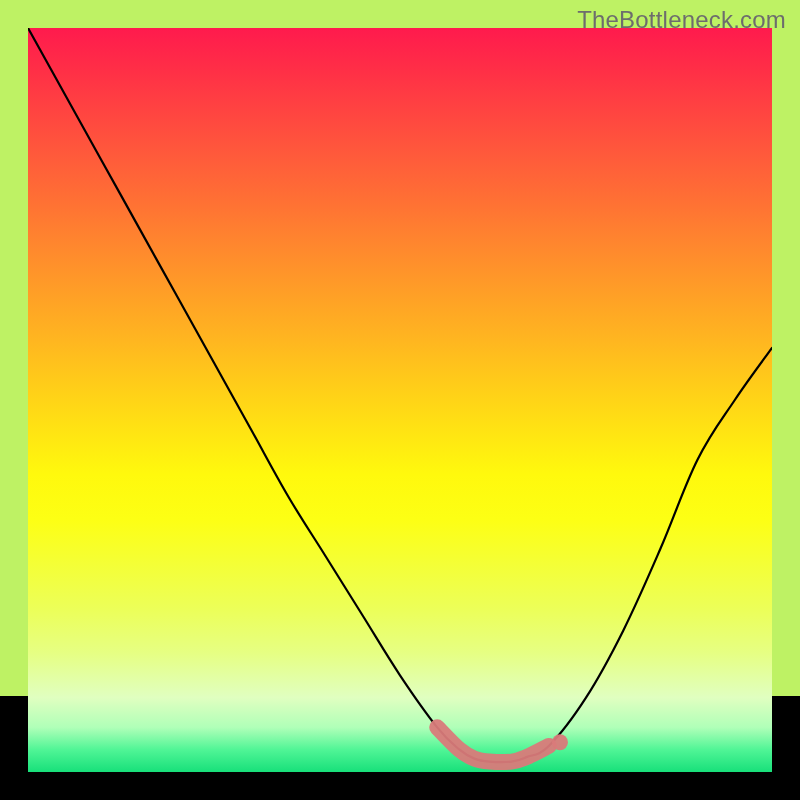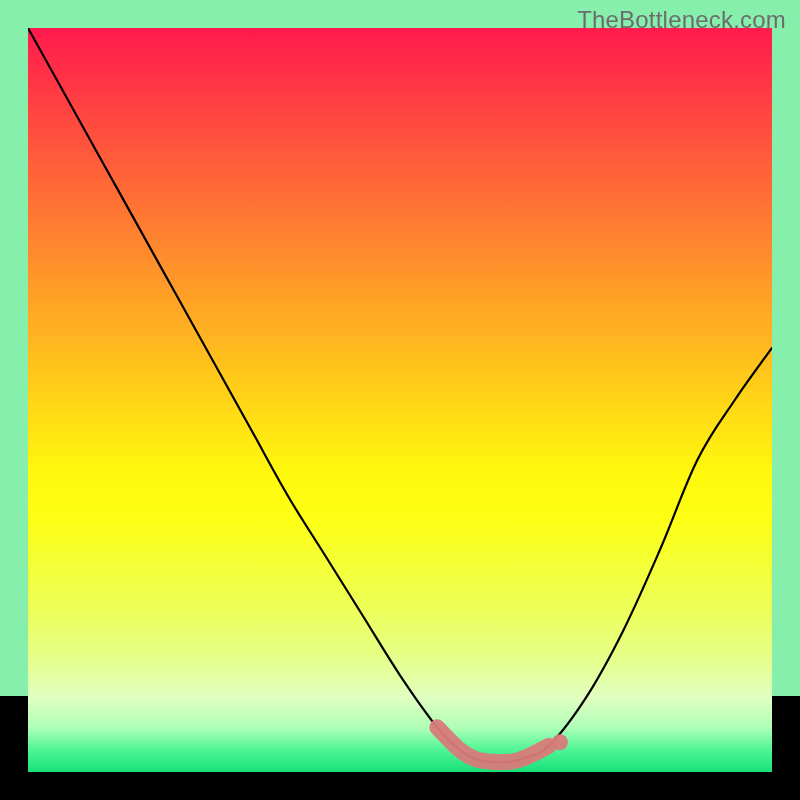--- a/index.html
+++ b/index.html
@@ -7,21 +7,21 @@
     padding: 0;
     width: 800px;
     height: 800px;
     background: #000;
     overflow: hidden;
   }
   .chart-container {
     position: relative;
     width: 800px;
     height: 696px;
-    background: #86efac;
+    background: #bef264;
   }
   .plot-area {
     position: absolute;
     left: 28px;
     top: 28px;
     width: 744px;
     height: 744px;
     overflow: hidden;
   }
   .gradient-bg {

